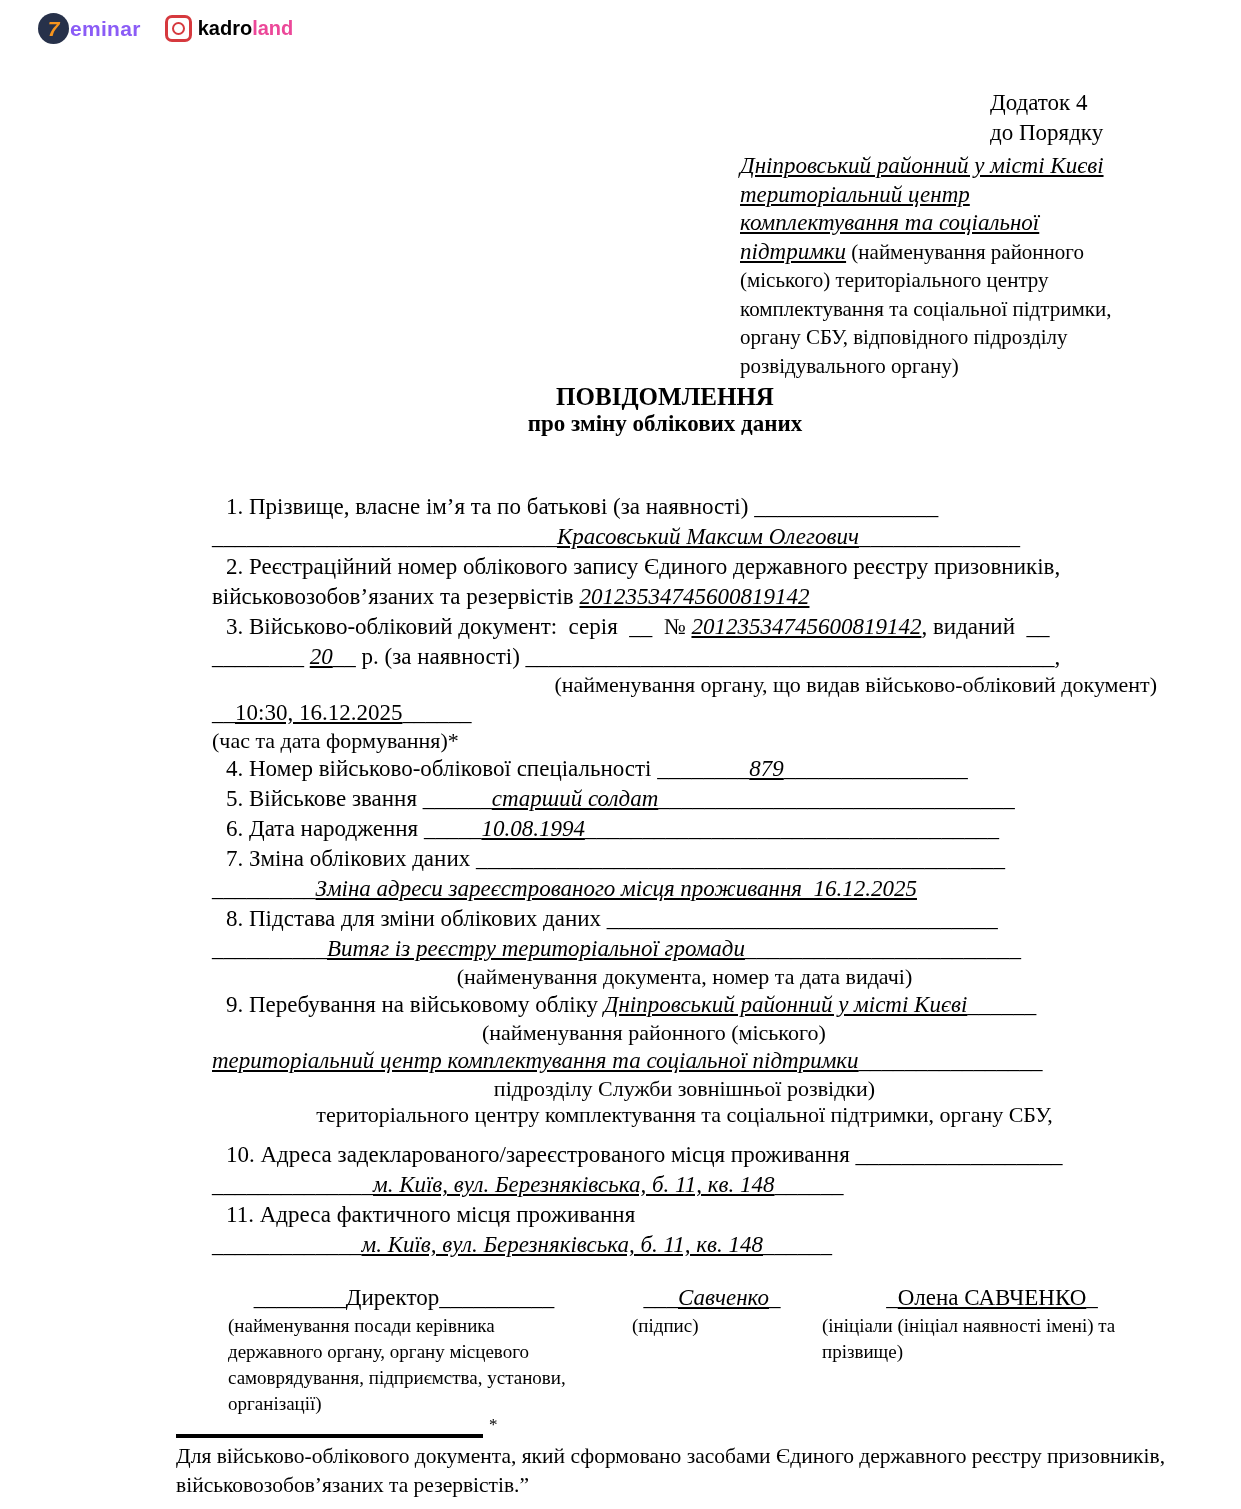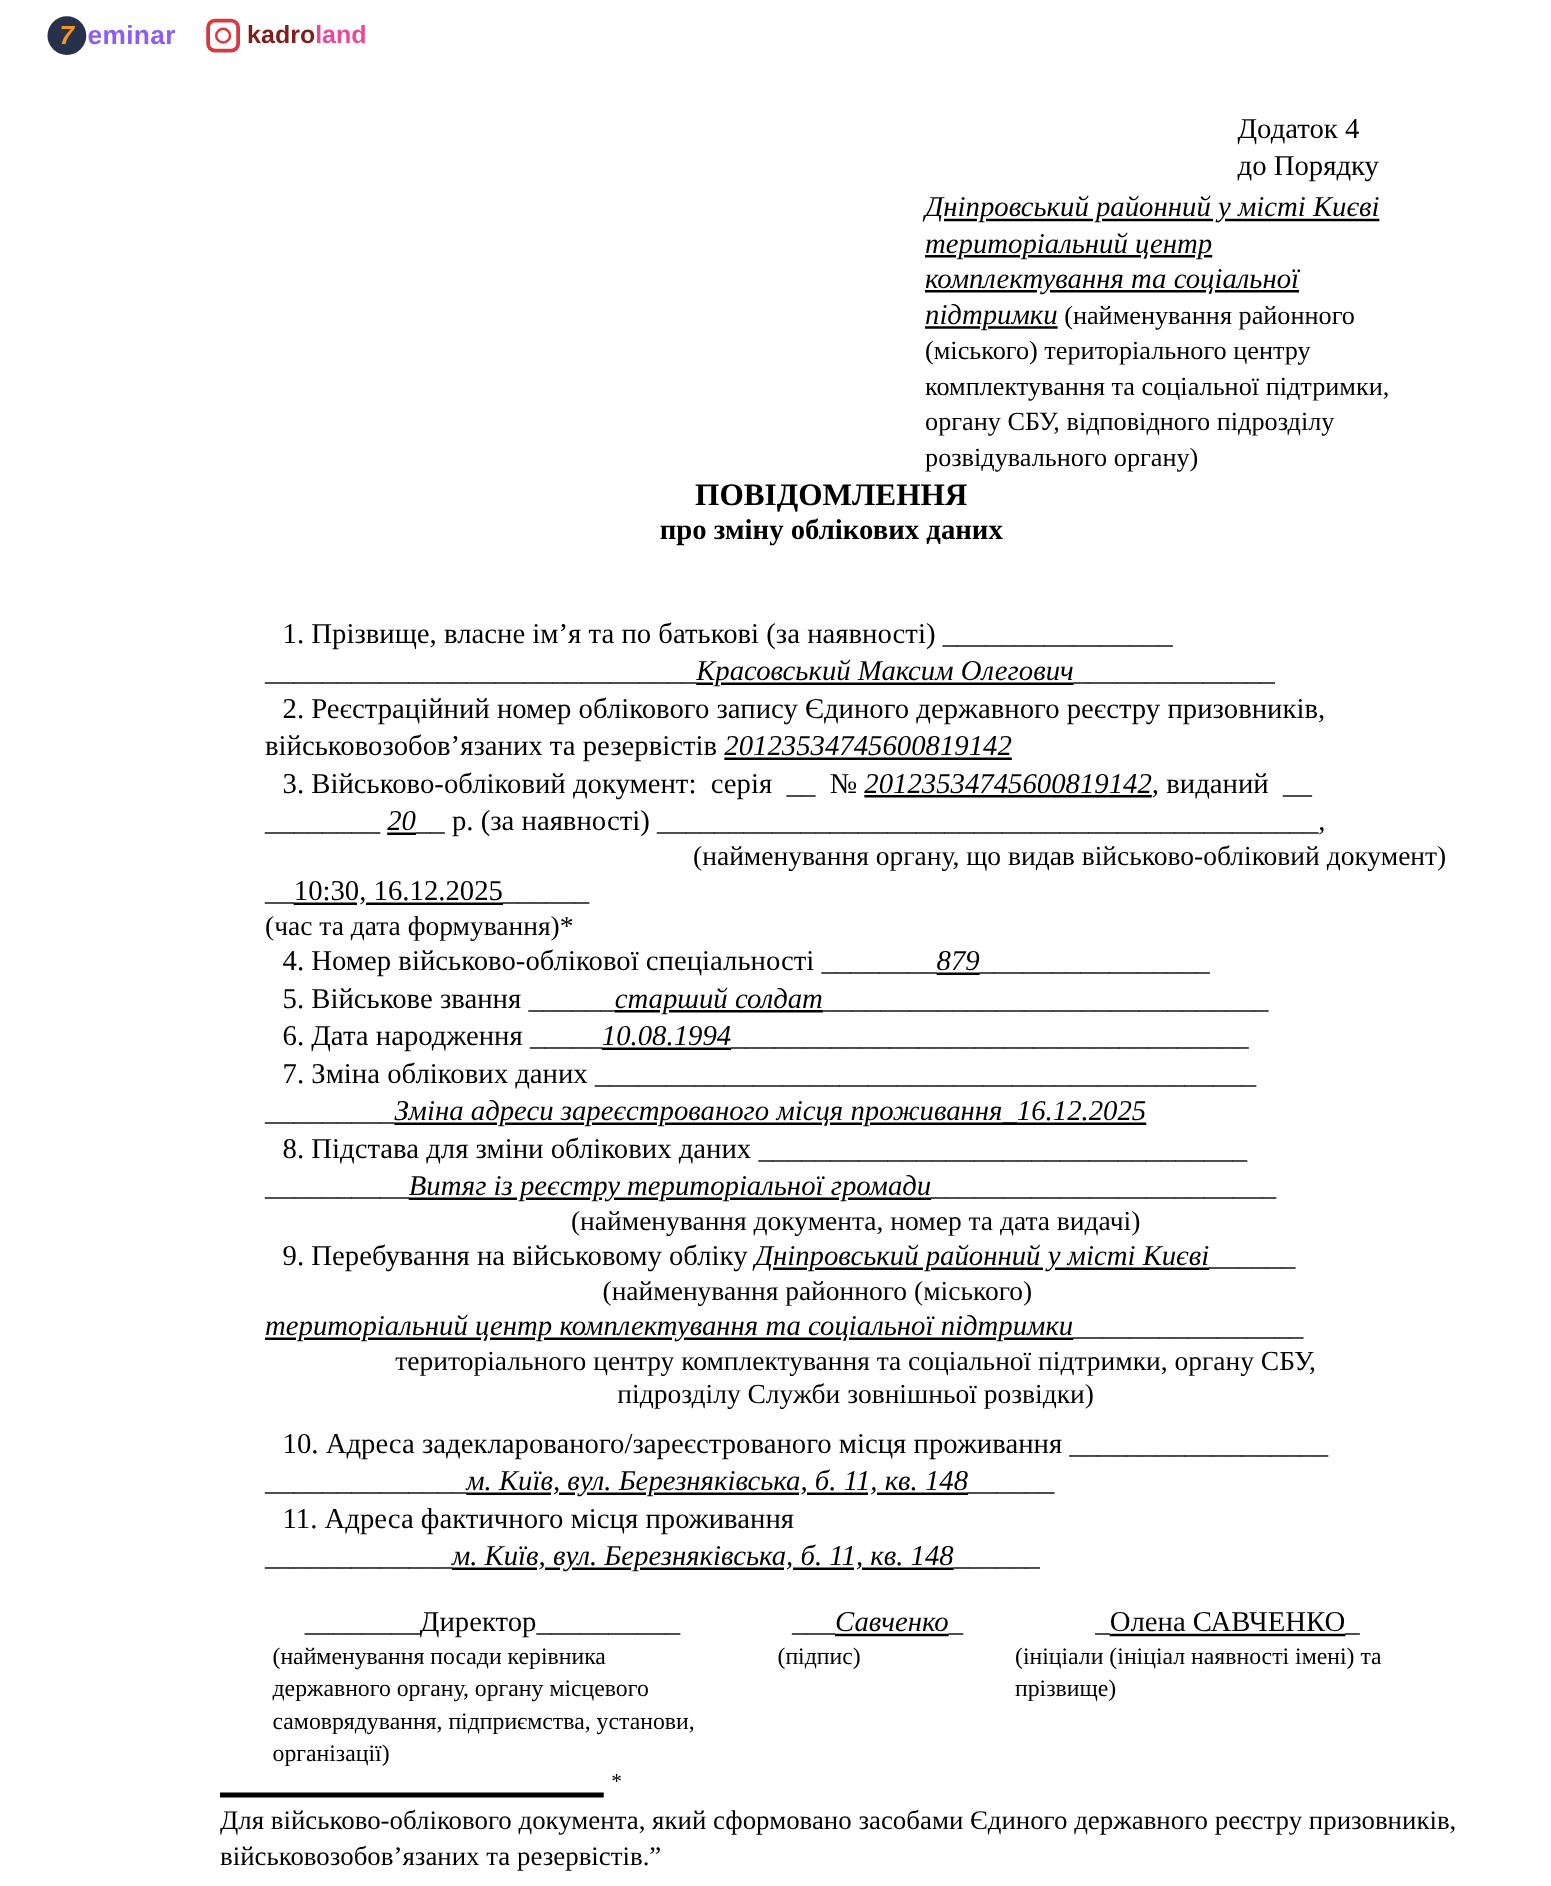--- a/index.html
+++ b/index.html
@@ -13,21 +13,21 @@
   .logo7 { display:flex; align-items:center; gap:1px; }
   .badge7 { width:31px; height:31px; border-radius:50%; background:#27314a; color:#f7941d;
             display:flex; align-items:center; justify-content:center;
             font-weight:bold; font-style:italic; font-size:21px; }
   .logo7-text { color:#8b5cf6; font-weight:700; font-size:21px; letter-spacing:.3px; }
   .logokl { display:flex; align-items:center; gap:6px; }
   .kl-icon { width:21px; height:21px; border:3px solid #d6393e; border-radius:7px;
              display:flex; align-items:center; justify-content:center; }
   .kl-icon span { width:9px; height:9px; border:2.5px solid #d6393e; border-radius:50%; display:block; }
   .kl-text { font-weight:700; font-size:20px; }
-  .kl-kadro { color:#7f1d1d; } .kl-land { color:#ec4899; }
+  .kl-kadro { color:#000000; } .kl-land { color:#ec4899; }
 
   
   .right-block { position:absolute; left:740px; top:88px; width:406px; font-size:23px; line-height:30px; }
   .appendix-line { padding-left:250px; white-space:nowrap; }
   .org-par { margin-top:4px; line-height:28.5px; }
   .org-line { font-style:italic; text-decoration:underline; display:block; }
   .org-line-last { font-style:italic; text-decoration:underline; }
   .org-hint { font-size:21px; }
 
   
@@ -44,21 +44,21 @@
   .hint { font-size:22px; line-height:26px !important; }
   .h-right  { text-align:right; }
   .h-center { text-align:center; }
   .h-off    { text-align:left; padding-left:270px;font-family:Liberation Serif, serif; }
   .gap10 { margin-top:12px; }
 
   
   .sig { position:absolute; left:218px; top:1283px; display:flex; font-size:23px; }
   .sig .line { white-space:pre; line-height:30px; text-align:center; }
   .sig .shint { font-size:19px; line-height:26px; text-align:left; }
-  .sig-col1 { width:352px; }
+  .sig-col1 { width:352px;margin-left:10px; }
   .sig-col2 { width:160px; margin-left:52px; }
   .sig-col3 { width:340px; margin-left:30px; }
 
   
   .footnote { position:absolute; left:176px; top:1408px; width:1000px; font-size:21.5px; }
   .fn-top { height:34px; }
   .fn-rule { display:inline-block; width:307px; border-bottom:4px solid #000; height:26px; }
   .fn-top sup { font-size:17px; margin-left:6px; }
   .fn-text { line-height:29px; }
 </style>
@@ -113,22 +113,22 @@
     <div class="ind"><span>7. Зміна облікових даних </span><span>______________________________________________</span></div>
     <div><span>_________</span><span class="val">Зміна адреси зареєстрованого місця проживання_16.12.2025</span></div>
 
     <div class="ind"><span>8. Підстава для зміни облікових даних </span><span>__________________________________</span></div>
     <div><span>__________</span><span class="val">Витяг із реєстру територіальної громади</span><span>________________________</span></div>
     <div class="hint h-center">(найменування документа, номер та дата видачі)</div>
 
     <div class="ind"><span>9. Перебування на військовому обліку </span><span class="val">Дніпровський районний у місті Києві</span><span>______</span></div>
     <div class="hint h-off">(найменування районного (міського)</div>
     <div><span class="val">територіальний центр комплектування та соціальної підтримки</span><span>________________</span></div>
+    <div class="hint h-center">підрозділу Служби зовнішньої розвідки)</div>
     <div class="hint h-center">територіального центру комплектування та соціальної підтримки, органу СБУ,</div>
-    <div class="hint h-center">підрозділу Служби зовнішньої розвідки)</div>
 
     <div class="ind gap10"><span>10. Адреса задекларованого/зареєстрованого місця проживання </span><span>__________________</span></div>
     <div><span>______________</span><span class="val">м. Київ, вул. Березняківська, б. 11, кв. 148</span><span>______</span></div>
 
     <div class="ind"><span>11. Адреса фактичного місця проживання</span></div>
     <div><span>_____________</span><span class="val">м. Київ, вул. Березняківська, б. 11, кв. 148</span><span>______</span></div>
 
   </div>
 
   <div class="sig">

